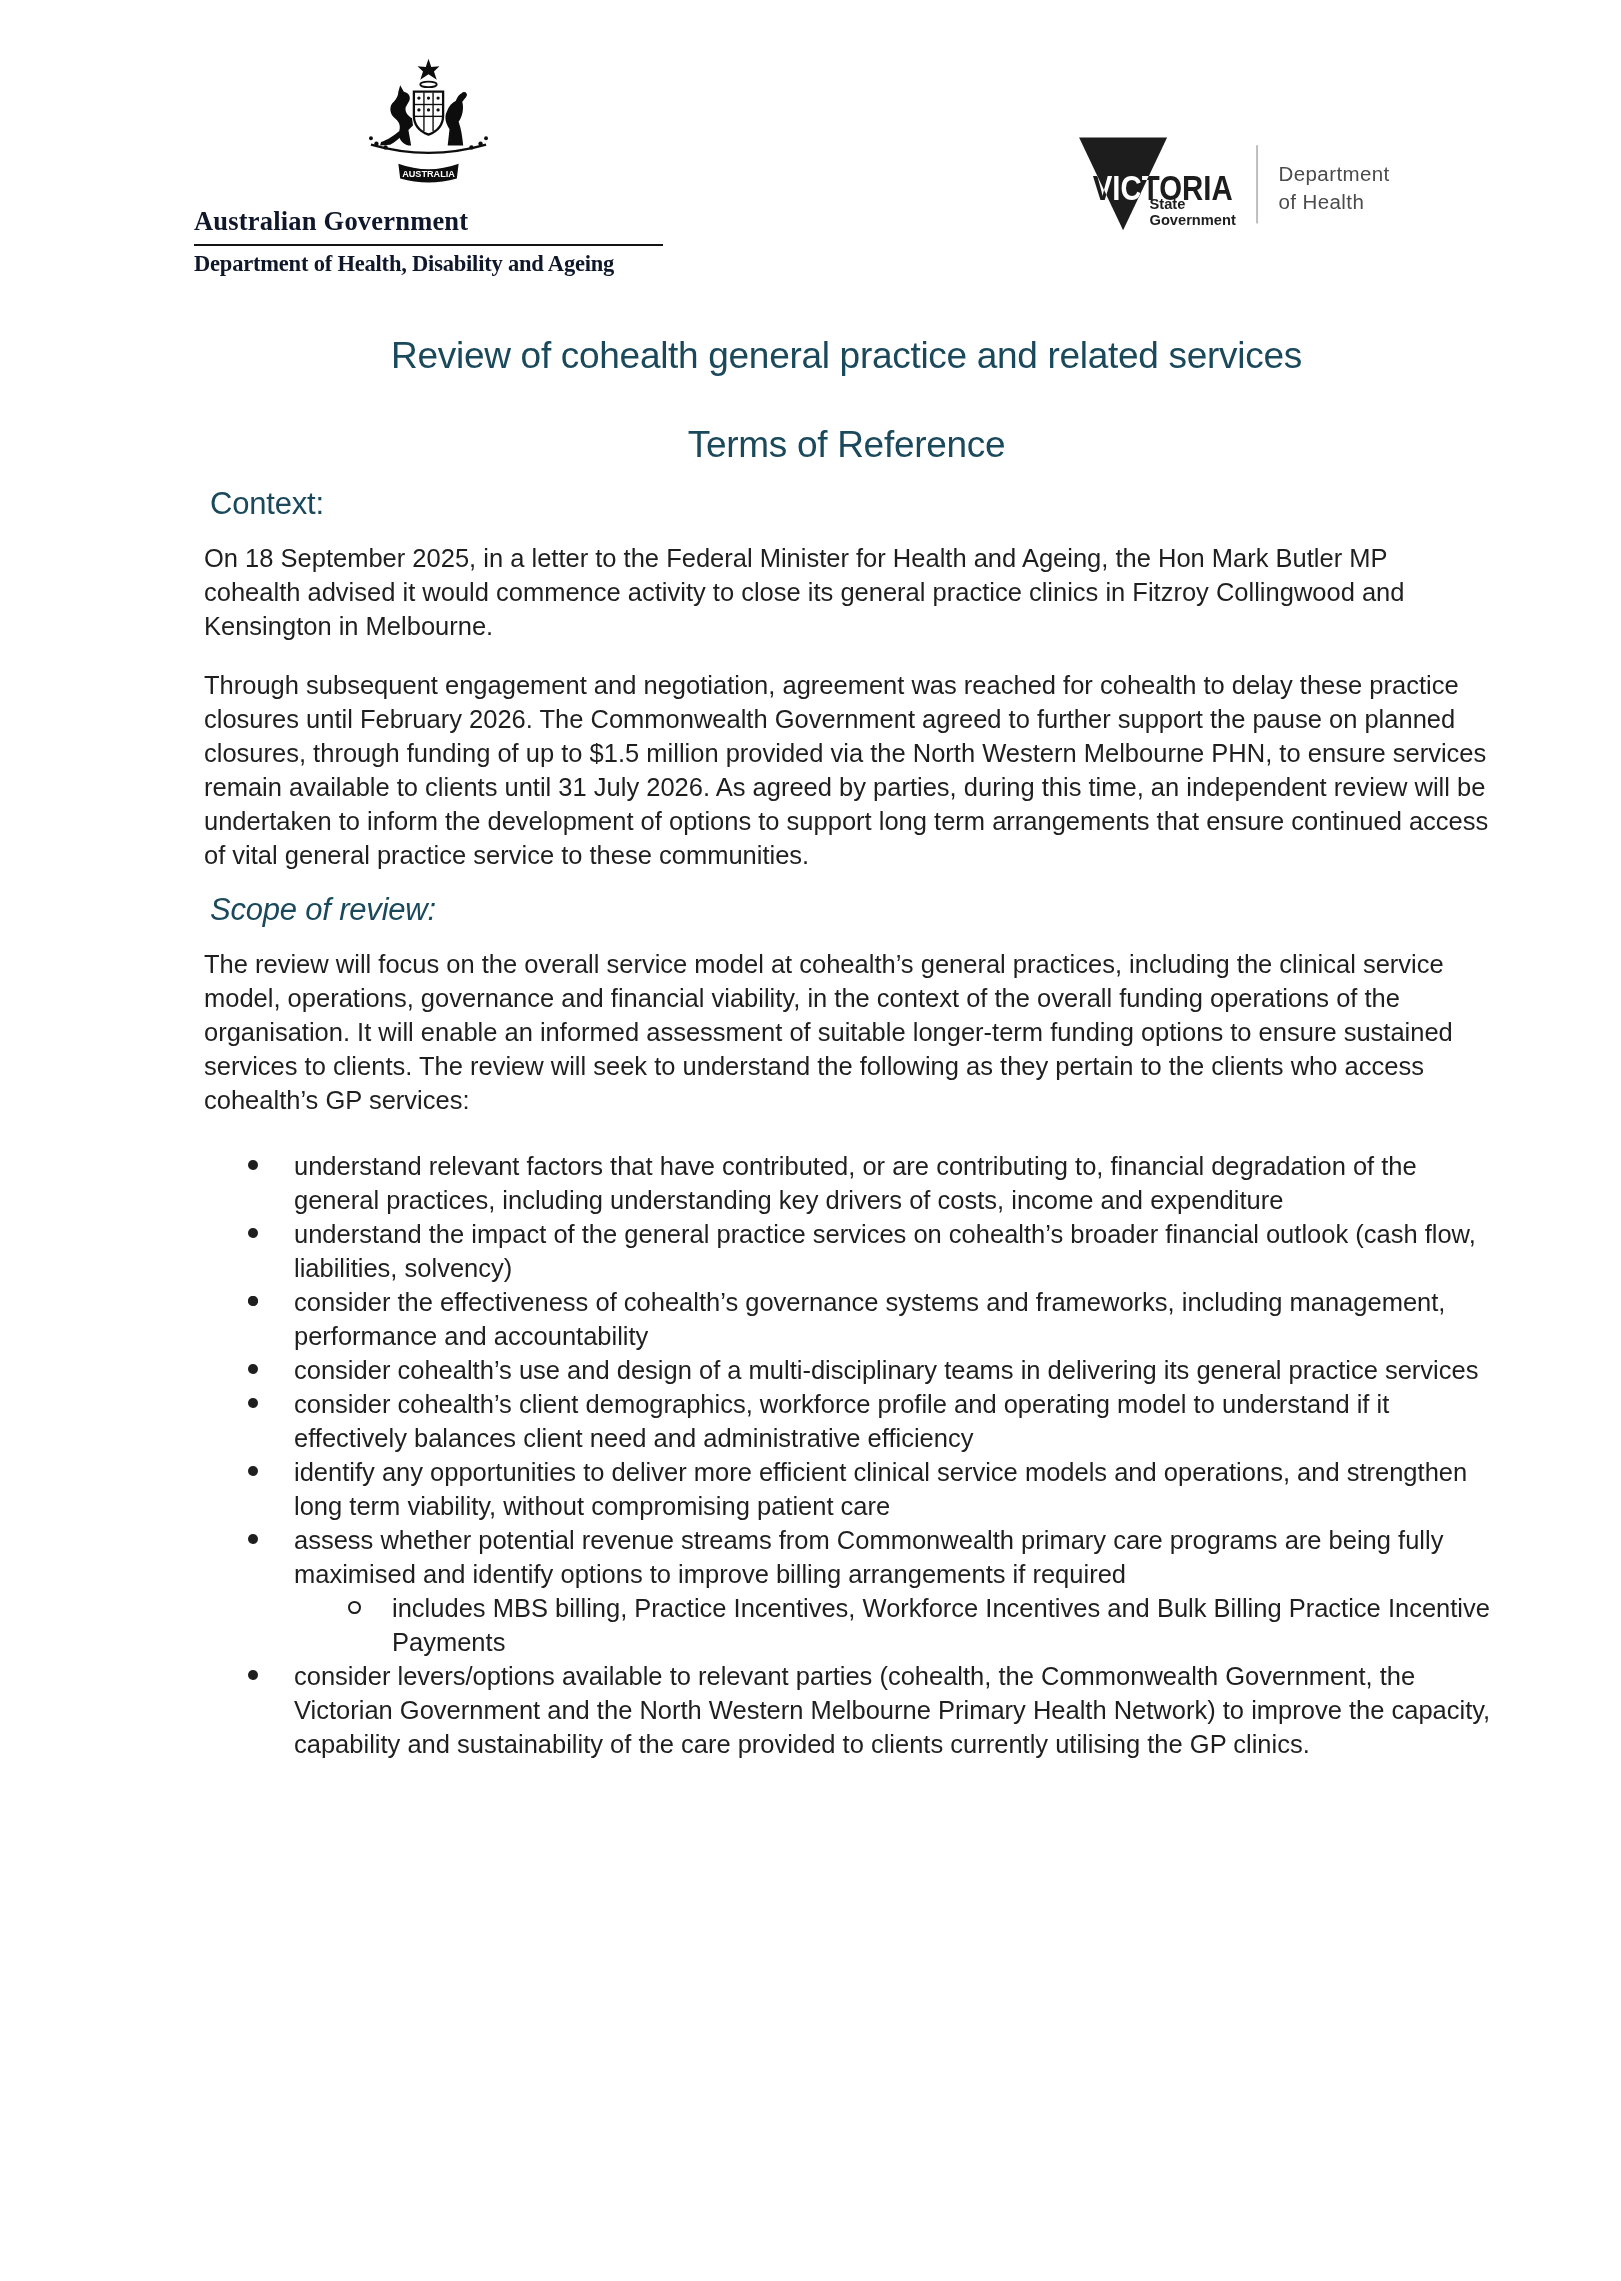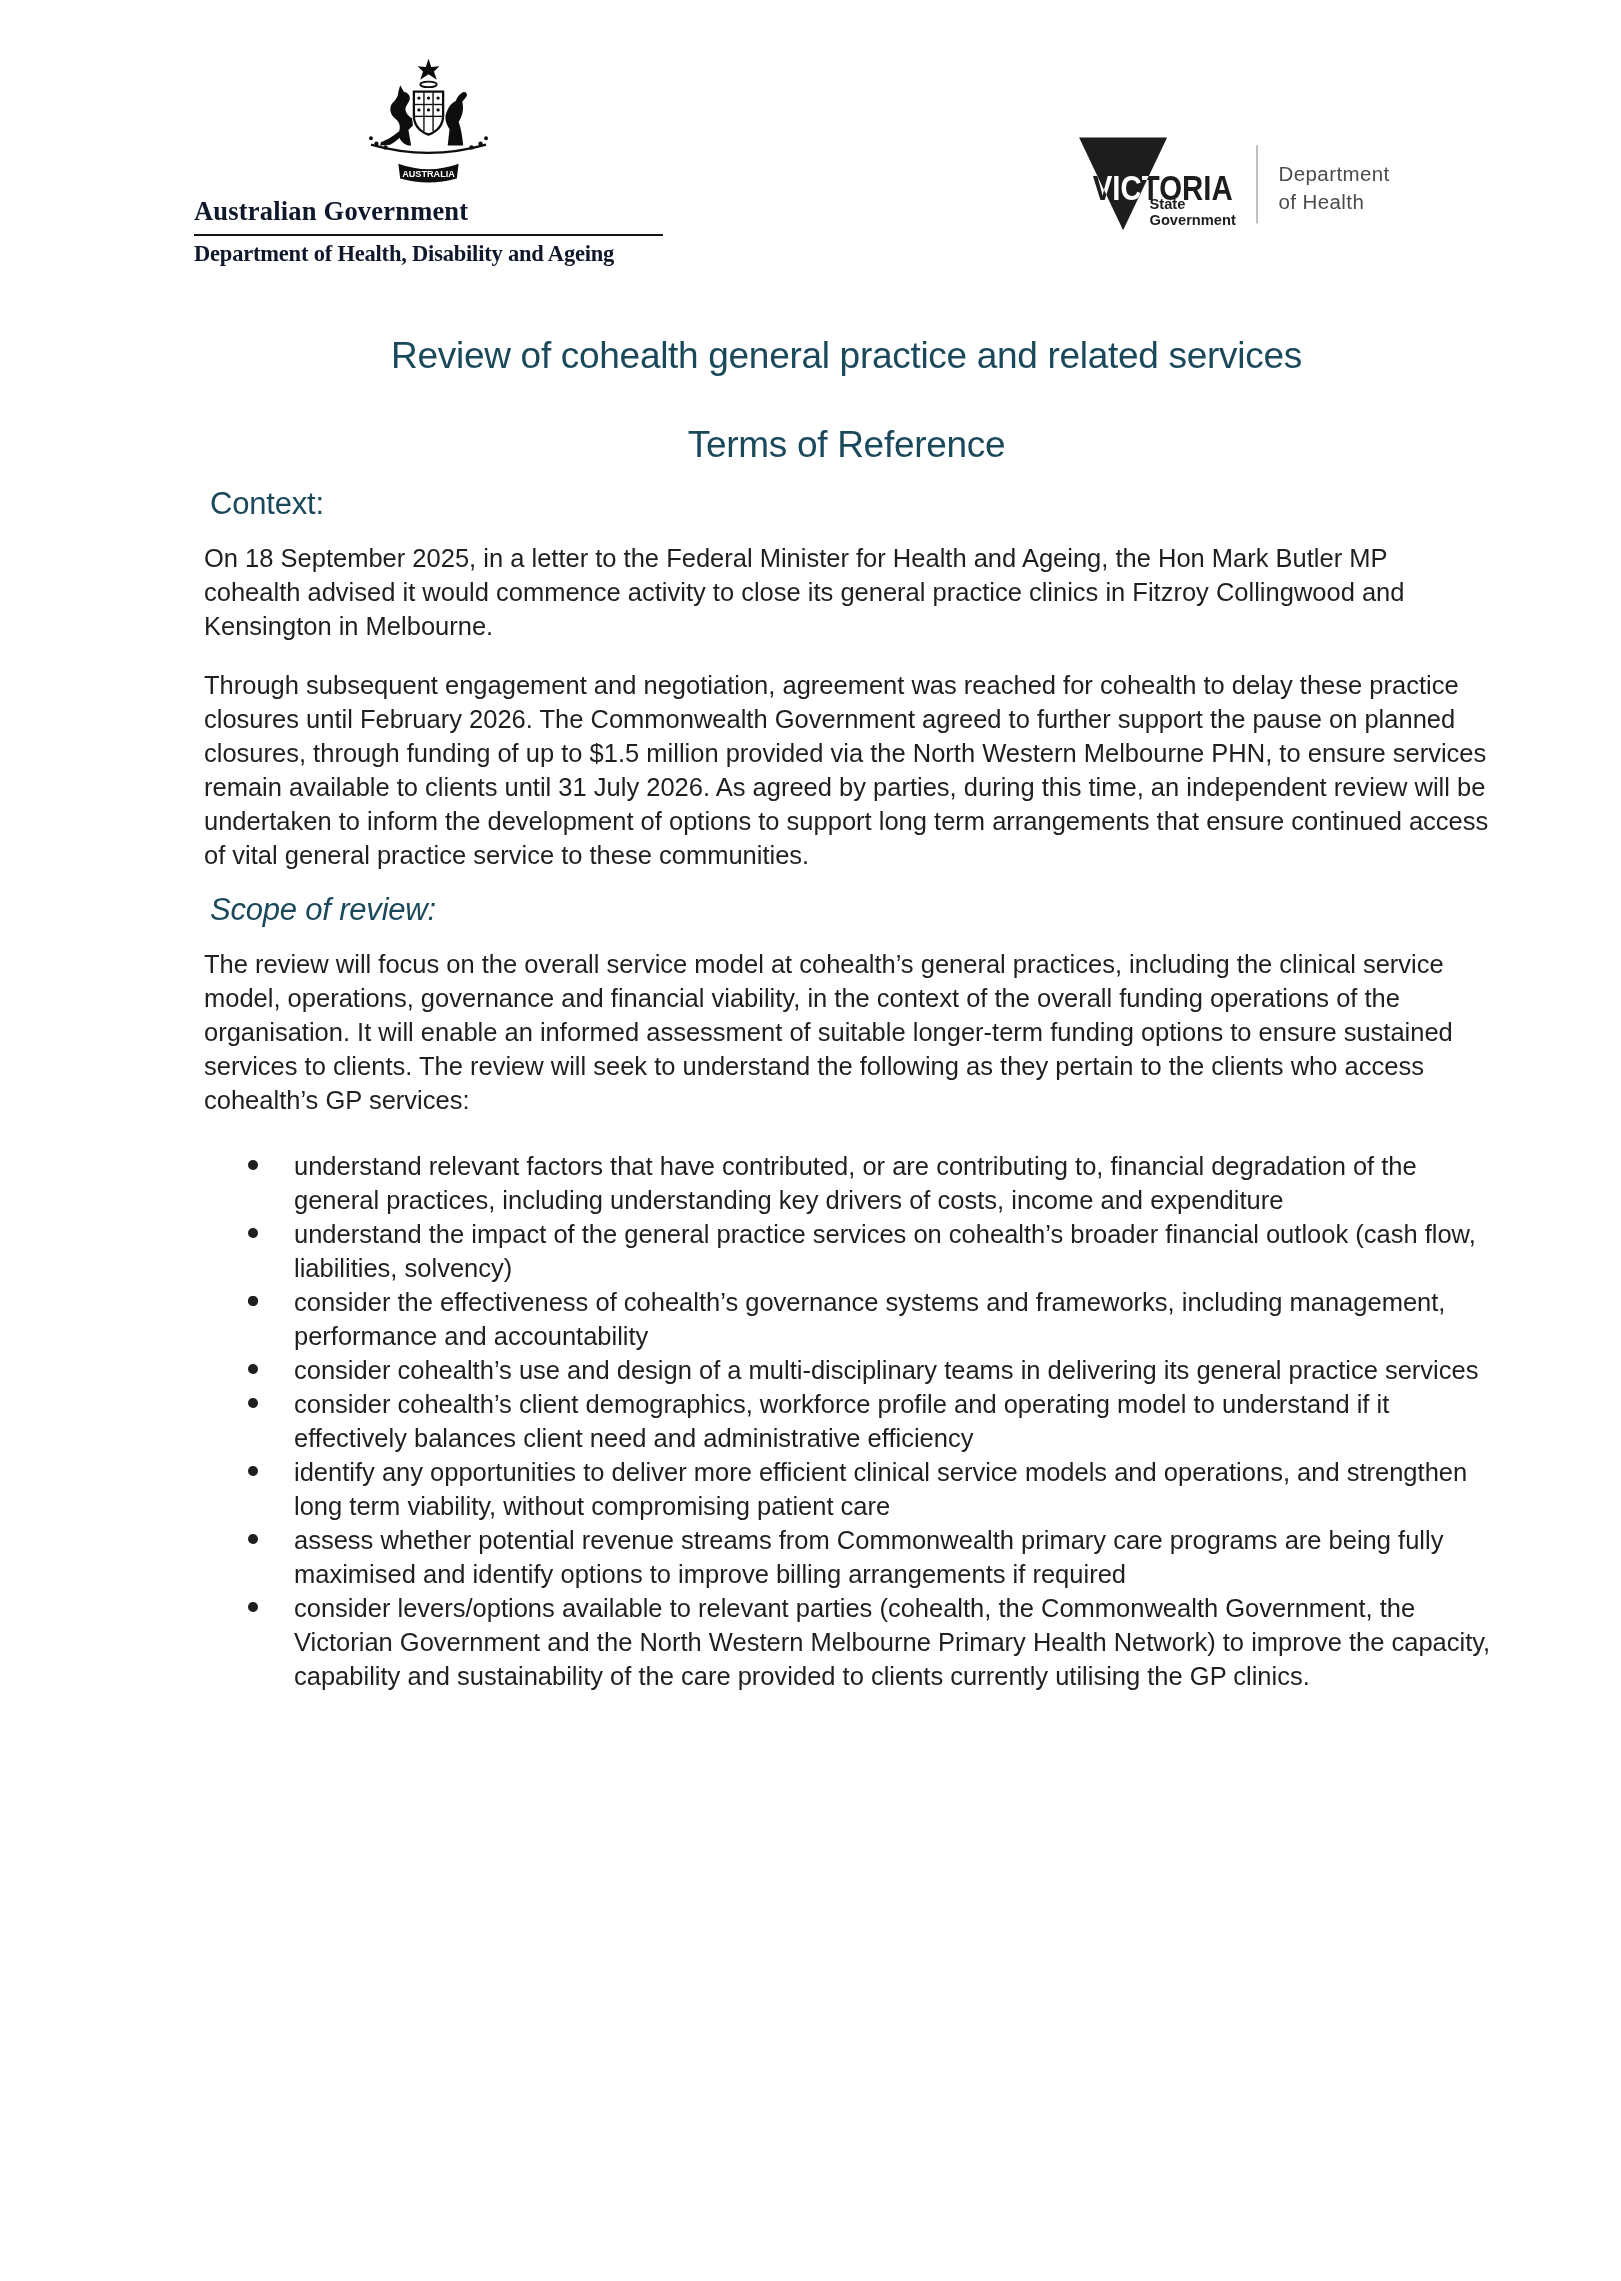--- a/index.html
+++ b/index.html
@@ -13,21 +13,21 @@
     overflow:hidden;
   }
 
   
   .agov {
     position:absolute; left:194px; top:57px; width:469px;
     font-family:"Liberation Serif", serif;
     color:#0f172a;
   }
   .agov svg { display:block; margin:0 auto; }
-  .agov-name { font-size:26.5px; font-weight:bold; margin-top:2px; letter-spacing:0.2px; }
+  .agov-name { font-size:26.5px; font-weight:bold; margin-top:12px; letter-spacing:0.2px; }
   .agov-rule { border-top:2px solid #141414; margin:6.9px 0 4.9px 0; }
   .agov-dept { font-size:22.5px; font-weight:bold; white-space:nowrap; letter-spacing:-0.2px; }
 
   .vic { position:absolute; left:1071px; top:110px; }
   .vic svg { display:block; }
   .vic-word { font-family:"Liberation Sans", sans-serif; font-weight:bold; font-size:36px; }
   .vic-sub  { font-family:"Liberation Sans", sans-serif; font-weight:bold; font-size:15px; fill:#1d1d1d; }
   .vic-dept { font-family:"Liberation Sans", sans-serif; font-size:21px; fill:#4b4b4d; letter-spacing:0.4px; }
 
   
@@ -147,19 +147,21 @@
     <p class="body-para pt10">The review will focus on the overall service model at cohealth’s general practices, including the clinical service model, operations, governance and financial viability, in the context of the overall funding operations of the organisation. It will enable an informed assessment of suitable longer-term funding options to ensure sustained services to clients. The review will seek to understand the following as they pertain to the clients who access cohealth’s GP services:</p>
 
     <ul class="main-list">
         <li><span class="marker dot"></span><span>understand relevant factors that have contributed, or are contributing to, financial degradation of the general practices, including understanding key drivers of costs, income and expenditure</span></li>
         <li><span class="marker dot"></span><span>understand the impact of the general practice services on cohealth’s broader financial outlook (cash flow, liabilities, solvency)</span></li>
         <li><span class="marker dot"></span></li>
         <li><span class="marker dot"></span><span>consider the effectiveness of cohealth’s governance systems and frameworks, including management, performance and accountability</span></li>
         <li><span class="marker dot"></span><span>consider cohealth’s use and design of a multi-disciplinary teams in delivering its general practice services</span></li>
         <li><span class="marker dot"></span><span>consider cohealth’s client demographics, workforce profile and operating model to understand if it effectively balances client need and administrative efficiency</span></li>
         <li><span class="marker dot"></span><span>identify any opportunities to deliver more efficient clinical service models and operations, and strengthen long term viability, without compromising patient care</span></li>
-        <li><span class="marker dot"></span><span>assess whether potential revenue streams from Commonwealth primary care programs are being fully maximised and identify options to improve billing arrangements if required</span></li>
+        <li><span class="marker dot"></span><span>assess whether potential revenue streams from Commonwealth primary care programs are being fully maximised and identify options to improve billing arrangements if required</span><ul class="sub-list">
+            <li><span class="marker ring"></span><span>includes MBS billing, Practice Incentives, Workforce Incentives and Bulk Billing Practice Incentive Payments</span></li>
+          </ul></li>
         <li><span class="marker dot"></span><span>consider levers/options available to relevant parties (cohealth, the Commonwealth Government, the Victorian Government and the North Western Melbourne Primary Health Network) to improve the capacity, capability and sustainability of the care provided to clients currently utilising the GP clinics.</span></li>
       </ul>
   </div>
 
 </div>
 
 
 </body></html>

